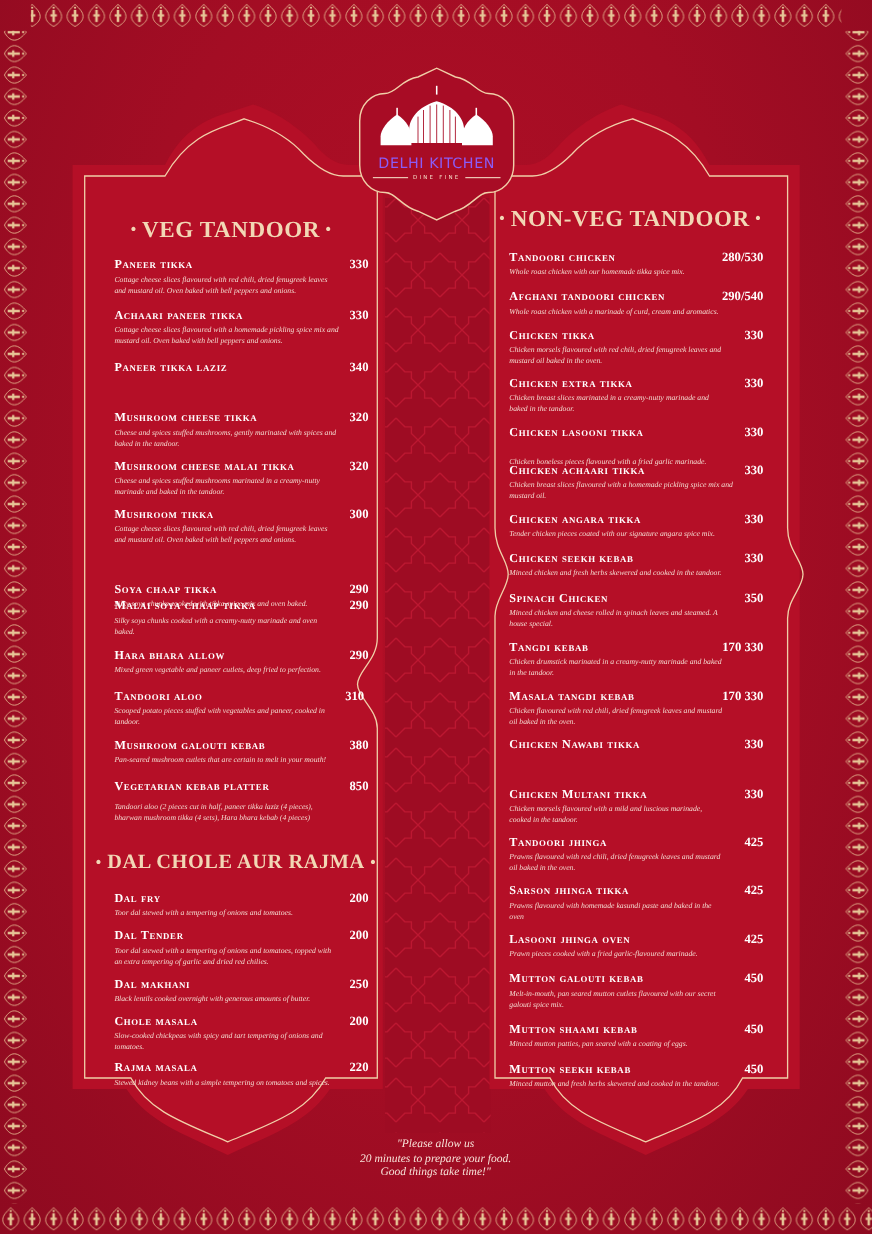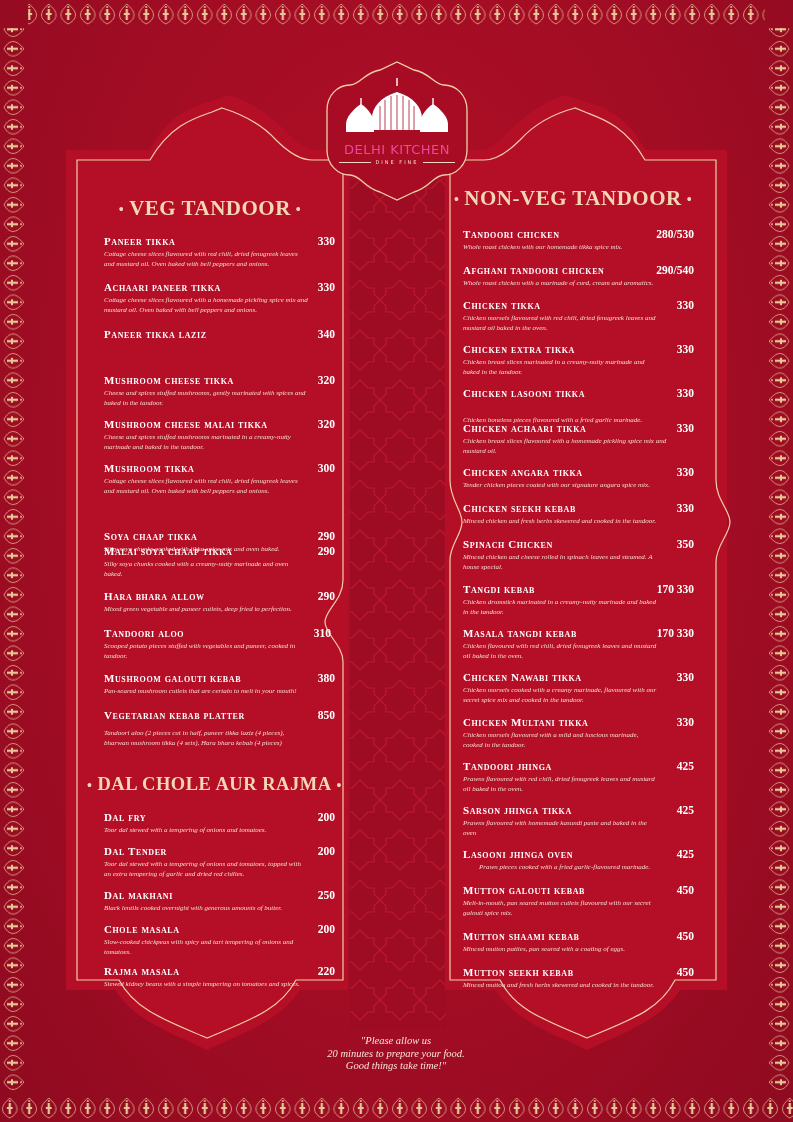--- a/index.html
+++ b/index.html
@@ -17,21 +17,21 @@
   .border-right { right: 0; top: 0; width: 28px; height: 1122px; }
 
   .panels-svg { position: absolute; left: 0; top: 0; width: 793px; height: 1122px; }
 
   .logo {
     position: absolute; left: 327px; top: 62px; width: 140px; height: 138px;
   }
   .logo-title {
     position: absolute; left: 0; top: 80px; width: 140px; text-align: center;
     font-family: "DejaVu Sans", sans-serif; font-size: 13px; letter-spacing: 0.5px;
-    color: #ec4899; font-weight: normal;
+    color: #8b5cf6; font-weight: normal;
   }
   .logo-sub {
     position: absolute; left: 0; top: 97px; width: 140px; text-align: center;
     font-family: "DejaVu Sans", sans-serif; font-size: 5px; letter-spacing: 2px; color: #f3d9c3;
   }
   .logo-sub::before, .logo-sub::after {
     content: ""; display: inline-block; width: 32px; height: 1px; background: #f3d9c3;
     vertical-align: middle; margin: 0 4px;
   }
 
@@ -283,41 +283,40 @@
   <div class="item-desc" style="width:200px;">Chicken drumstick marinated in a creamy-nutty marinade and baked in the tandoor.</div>
 </div>
 <div class="item" style="left:463px; top:627px; width:231px;">
   <div class="item-name">Masala tangdi kebab</div>
   <div class="item-price">170 330</div>
   <div class="item-desc" style="width:195px;">Chicken flavoured with red chili, dried fenugreek leaves and mustard oil baked in the oven.</div>
 </div>
 <div class="item" style="left:463px; top:671px; width:231px;">
   <div class="item-name">Chicken Nawabi tikka</div>
   <div class="item-price">330</div>
-  <div class="item-desc" style="width:200px;">Chicken morsels cooked with a creamy marinade, flavoured with our secret spice mix and cooked in the tandoor.</div>
 </div>
 <div class="item" style="left:463px; top:716px; width:231px;">
   <div class="item-name">Chicken Multani tikka</div>
   <div class="item-price">330</div>
   <div class="item-desc" style="width:195px;">Chicken morsels flavoured with a mild and luscious marinade, cooked in the tandoor.</div>
 </div>
 <div class="item" style="left:463px; top:760px; width:231px;">
   <div class="item-name">Tandoori jhinga</div>
   <div class="item-price">425</div>
   <div class="item-desc" style="width:195px;">Prawns flavoured with red chili, dried fenugreek leaves and mustard oil baked in the oven.</div>
 </div>
 <div class="item" style="left:463px; top:804px; width:231px;">
   <div class="item-name">Sarson jhinga tikka</div>
   <div class="item-price">425</div>
   <div class="item-desc" style="width:195px;">Prawns flavoured with homemade kasundi paste and baked in the oven</div>
 </div>
 <div class="item" style="left:463px; top:848px; width:231px;">
   <div class="item-name">Lasooni jhinga oven</div>
   <div class="item-price">425</div>
-  <div class="item-desc" style="width:220px;margin-left:16px;">Prawn pieces cooked with a fried garlic-flavoured marinade.</div>
+  <div class="item-desc" style="width:220px;">Prawn pieces cooked with a fried garlic-flavoured marinade.</div>
 </div>
 <div class="item" style="left:463px; top:884px; width:231px;">
   <div class="item-name">Mutton galouti kebab</div>
   <div class="item-price">450</div>
   <div class="item-desc" style="width:195px;">Melt-in-mouth, pan seared mutton cutlets flavoured with our secret galouti spice mix.</div>
 </div>
 <div class="item" style="left:463px; top:930px; width:231px;">
   <div class="item-name">Mutton shaami kebab</div>
   <div class="item-price">450</div>
   <div class="item-desc" style="width:220px;">Minced mutton patties, pan seared with a coating of eggs.</div>

